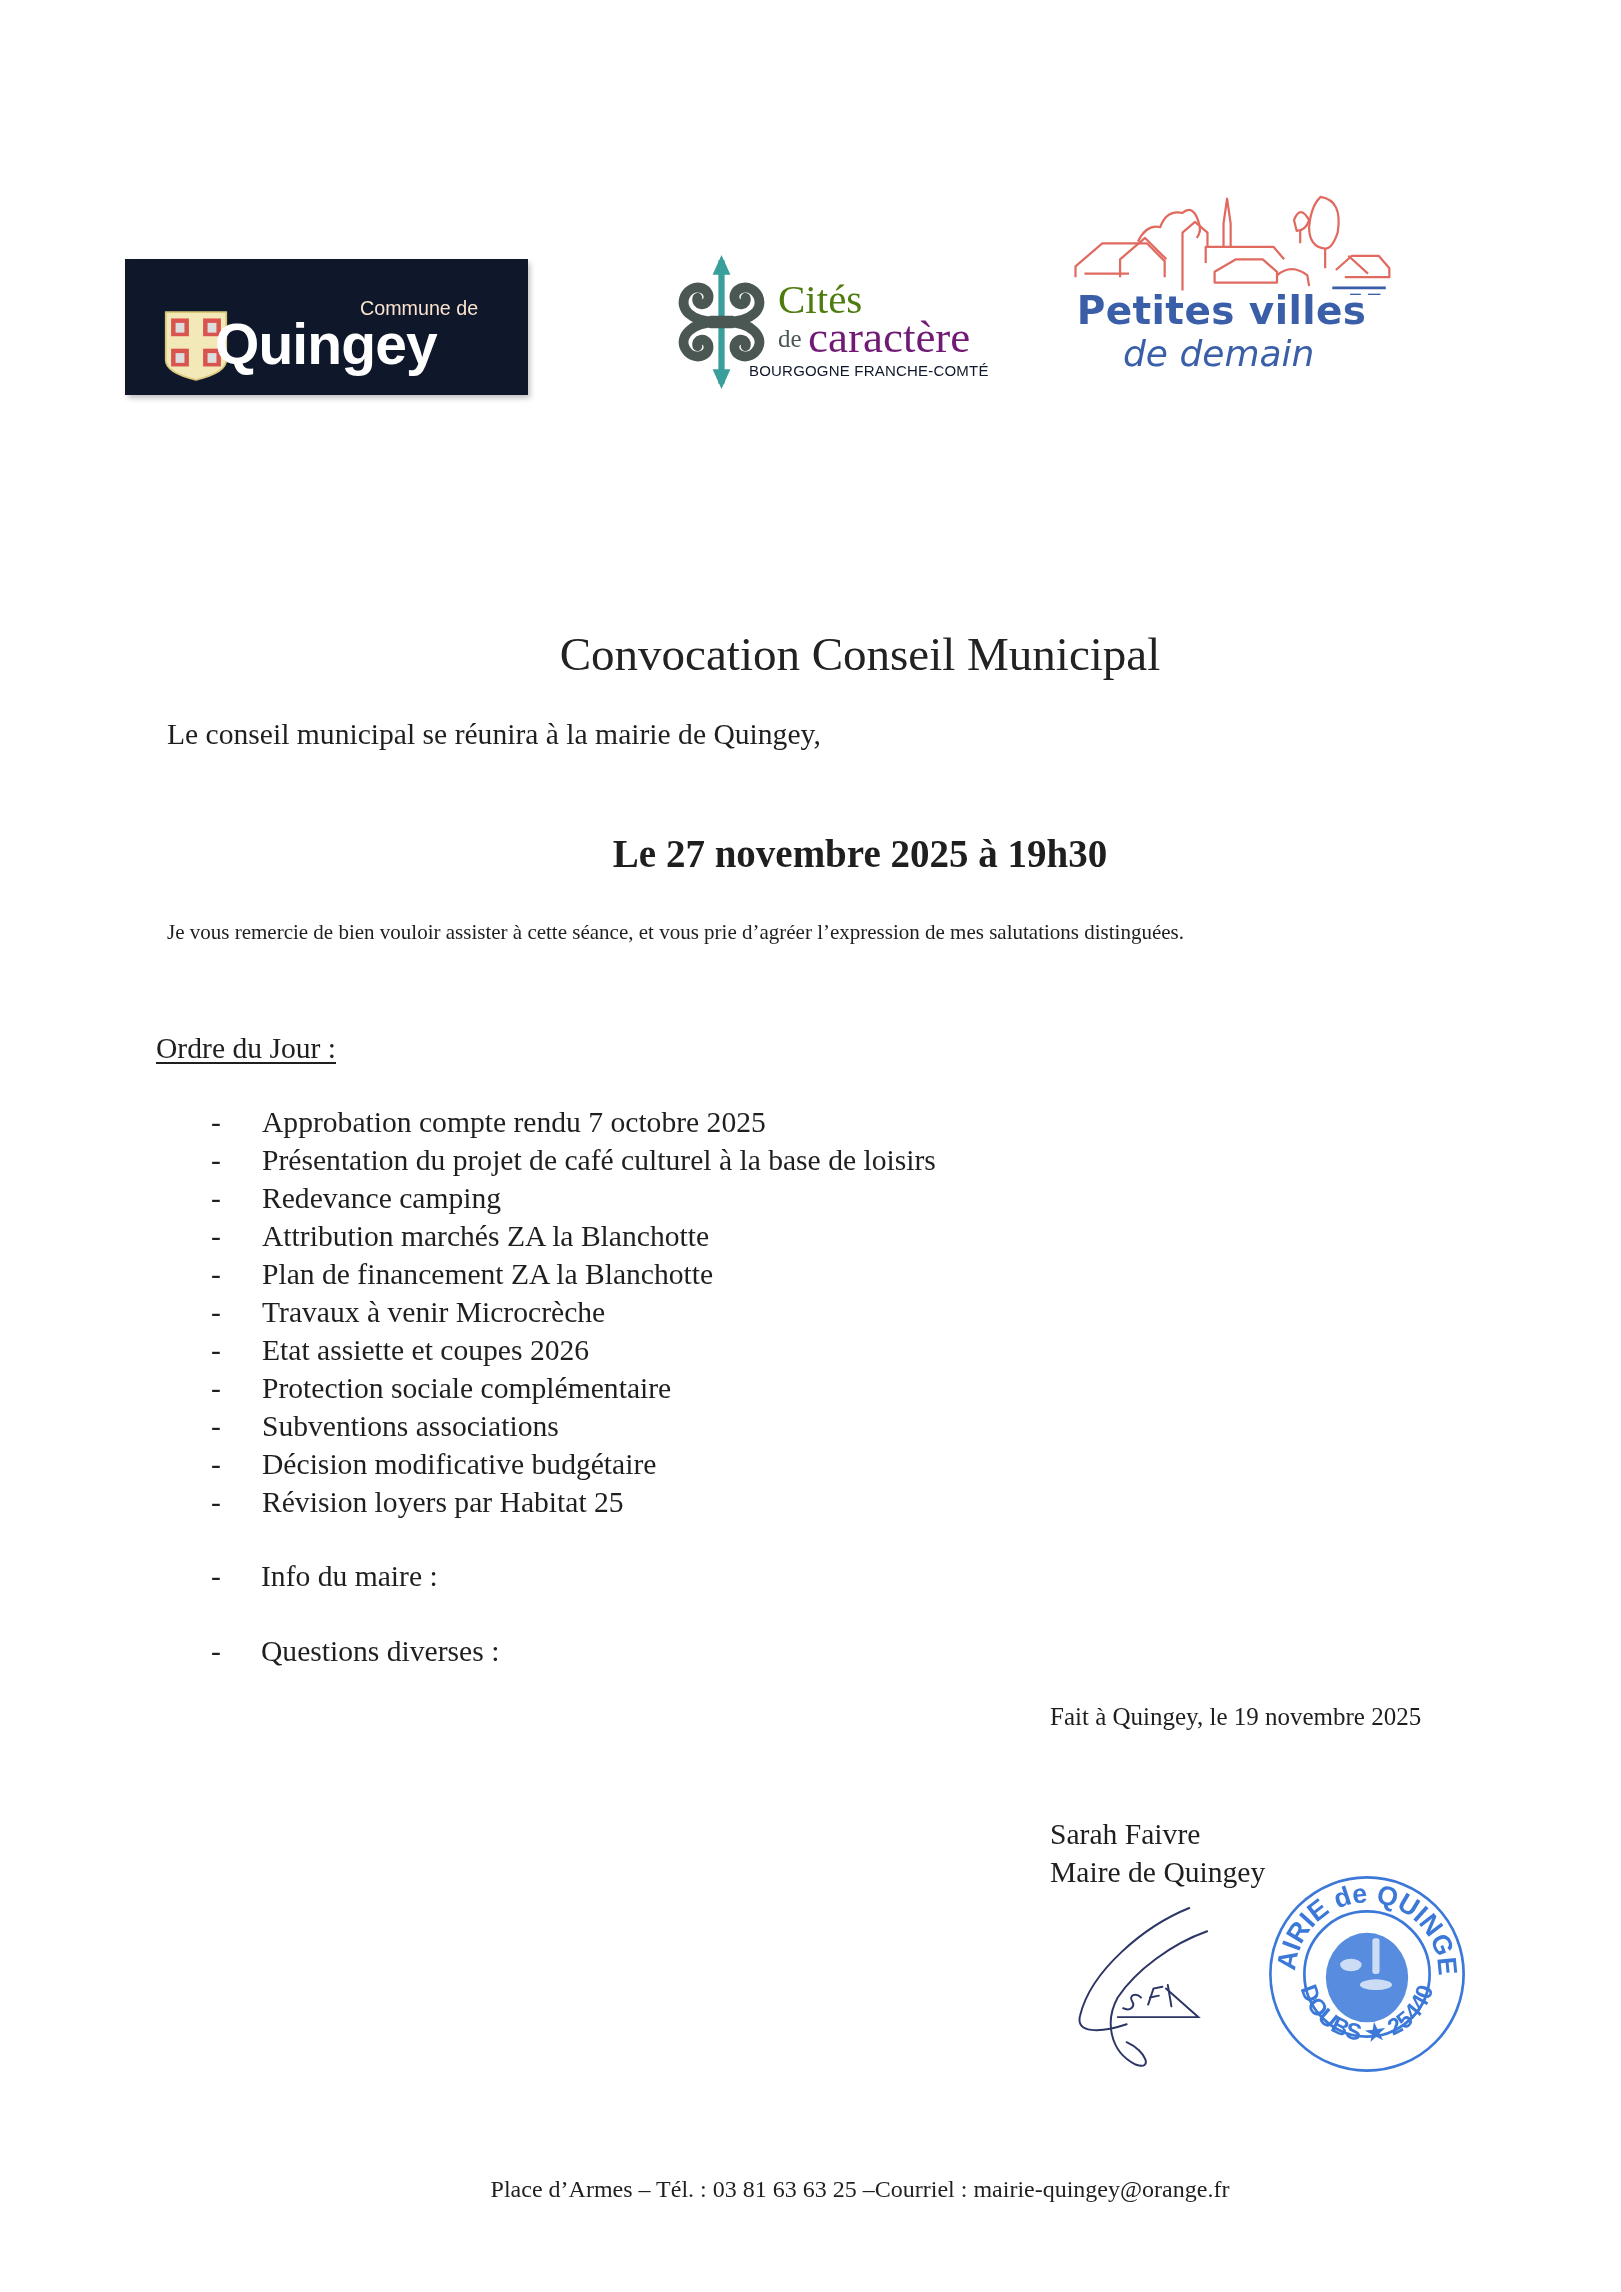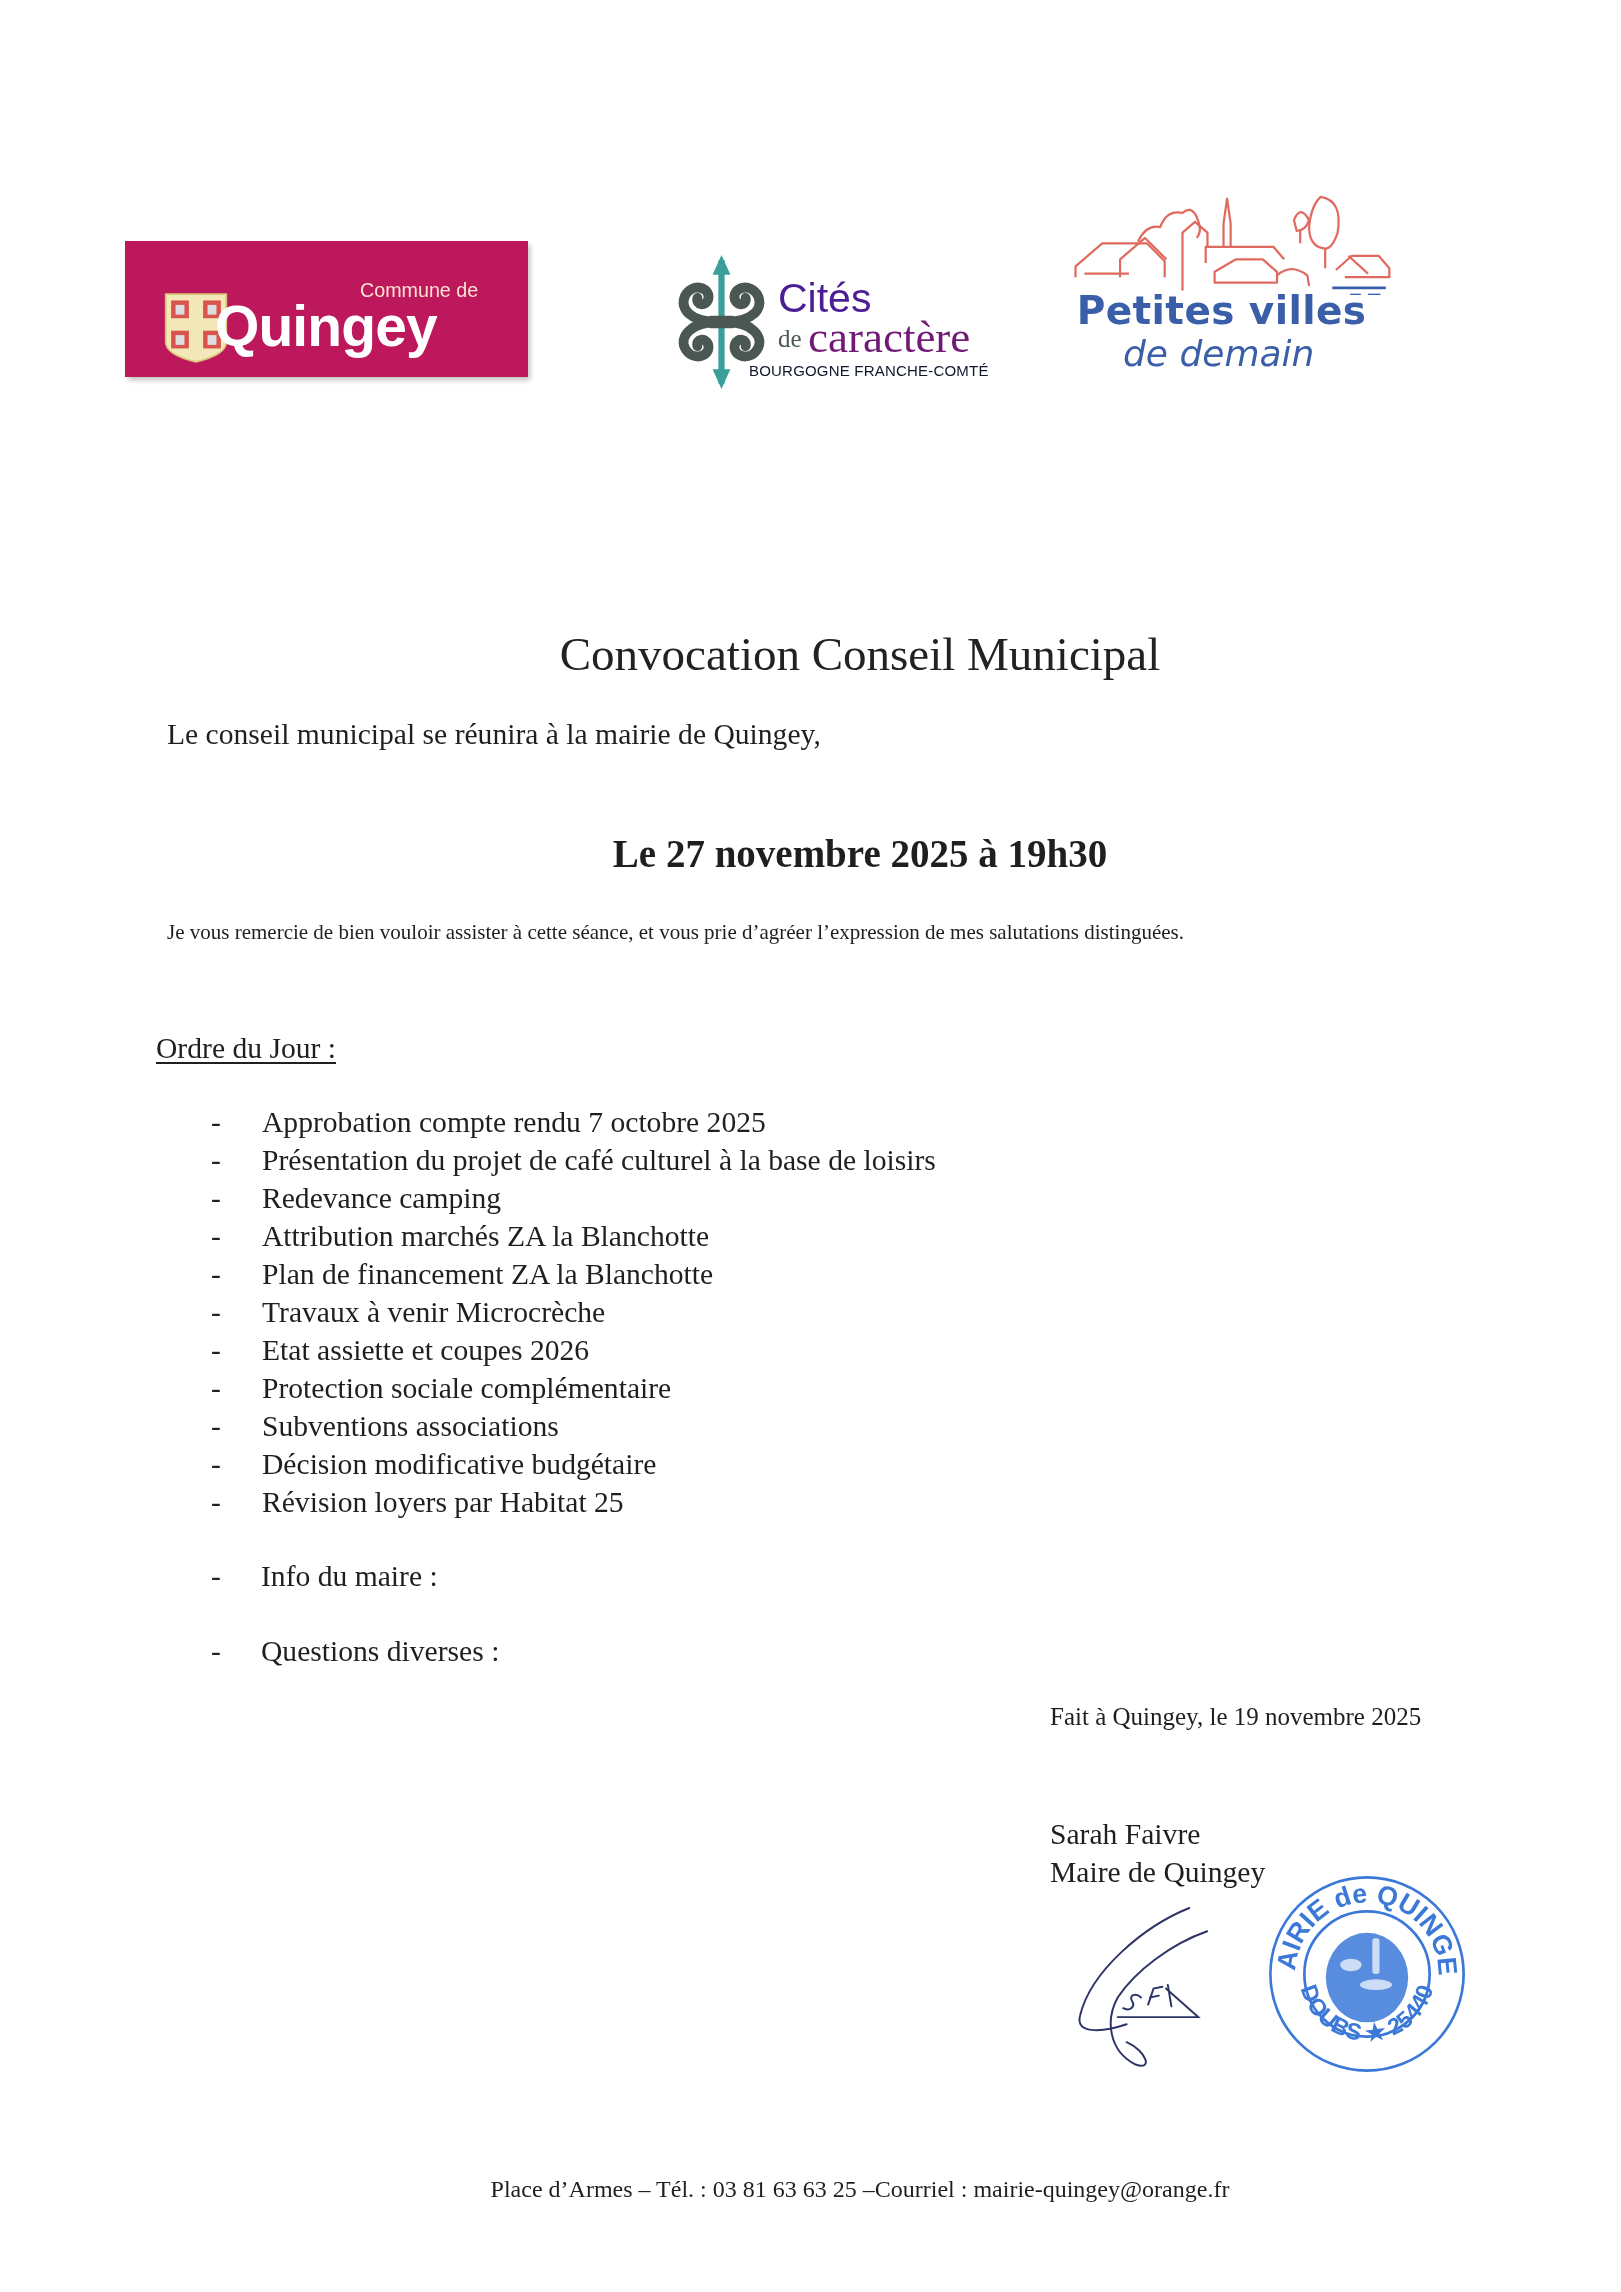--- a/index.html
+++ b/index.html
@@ -1,32 +1,32 @@
 <!DOCTYPE html>
 <html style="font-size:14.3px"><head>
 <meta charset="utf-8">
 <style>
   html, body { margin:0; padding:0; background:#ffffff; }
   body { width:1621px; height:2293px; position:relative; overflow:hidden;
          font-family:"Liberation Serif", "DejaVu Serif", serif; color:#1f1f1f; }
   .abs { position:absolute; }
 
   
-  #logo-quingey { left:125px; top:241px; width:403px; height:136px; background:#be185d;
+  #logo-quingey { left:125px; top:259px; width:403px; height:136px; background:#0f172a;
                   box-shadow:2.7px 3.6px 5.4px rgba(0,0,0,0.25); }
   #logo-quingey .shield { position:absolute; left:39px; top:51px; width:64px; height:72px; }
   #logo-quingey .commune { position:absolute; left:235px; top:38px; font-family:"Liberation Sans", sans-serif;
                   font-size:19.7px; color:#fbe3cf; }
   #logo-quingey .name { position:absolute; left:90px; top:52px; font-family:"Liberation Sans", sans-serif;
                   font-weight:bold; font-size:57px; color:#ffffff; letter-spacing:-0.9px; }
 
   
   #logo-cites { left:672px; top:255px; width:331px; height:134px; }
-  #logo-cites .cites { position:absolute; left:106px; top:19.7px; font-size:41px; color:#4c1d95;
-                  font-family:Liberation Sans, sans-serif; }
+  #logo-cites .cites { position:absolute; left:106px; top:19.7px; font-size:41px; color:#4d7c0f;
+                  font-family:Liberation Serif, serif; }
   #logo-cites .de { position:absolute; left:106px; top:70px; font-size:25px; color:#4a5752; }
   #logo-cites .caractere { position:absolute; left:136px; top:56px; font-size:45px; color:#701a75; }
   #logo-cites .region { position:absolute; left:77px; top:107px; font-family:"Liberation Sans", sans-serif;
                   font-size:15px; color:#0f172a; letter-spacing:0.2px; }
 
   
   #logo-pvd { left:1066px; top:188px; width:340px; height:197px; }
   #logo-pvd .pv { position:absolute; left:10.7px; top:100px; font-family:"DejaVu Sans", sans-serif;
                   font-weight:bold; font-size:39px; color:#3a5fa8; letter-spacing:0.4px; }
   #logo-pvd .dd { position:absolute; left:57px; top:145px; font-family:"DejaVu Sans", sans-serif;

